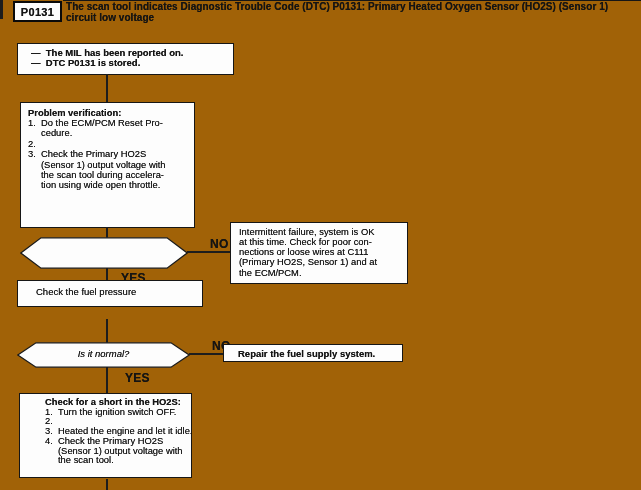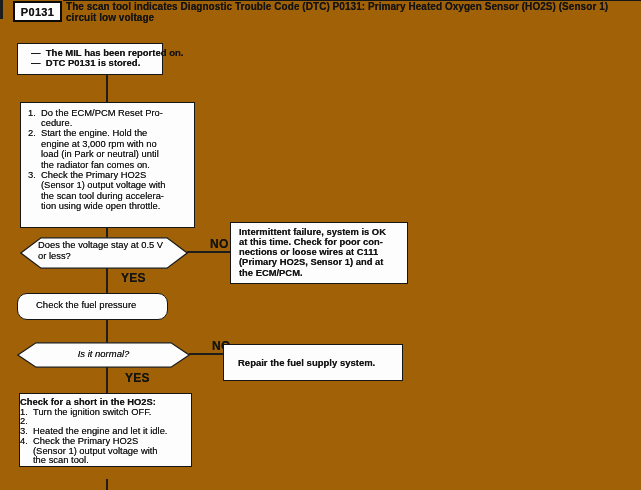--- a/index.html
+++ b/index.html
@@ -15,26 +15,26 @@
   .top-rule{left:63px;top:0;width:578px;height:1.4px;background:#161616;}
   .edge-artifact{left:0;top:0;width:2.5px;height:19px;background:#1d1d1d;}
   .dtc-box{
     left:13px;top:1px;width:45px;height:17px;border:2.5px solid #0a0a0a;
     background:#fdfdfd;box-sizing:content-box;display:flex;align-items:center;justify-content:center;
     font-size:11px;font-weight:700;letter-spacing:.3px;
   }
   .hdr-desc{left:66px;top:.5px;font-size:10px;font-weight:700;line-height:11px;letter-spacing:.05px;}
   
   .pbox{position:absolute;border:1.5px solid #161616;background:#fdfdfd;box-sizing:border-box;}
-  .box-start{left:17px;top:43px;width:146px;height:32px;padding:3.5px 0 0 13px;font-size:9.5px;font-weight:700;line-height:10.2px;}
+  .box-start{left:17px;top:43px;width:217px;height:32px;padding:3.5px 0 0 13px;font-size:9.5px;font-weight:700;line-height:10.2px;}
   .box-verify{left:20px;top:102px;width:175px;height:126px;padding:4.5px 4px 0 7px;font-size:9.4px;line-height:10.4px;}
-  .box-int{left:230px;top:222px;width:178px;height:62px;padding:3.5px 4px 0 8px;font-size:9.4px;font-weight:700;line-height:10.3px;}
-  .box-fuel{left:17px;top:293px;width:151px;height:27px;padding:4.5px 0 0 18px;font-size:9.5px;border-radius:10px;}
-  .box-repair{left:223px;top:344px;width:180px;height:37px;padding:0 0 0 14px;font-size:9.5px;font-weight:700;display:flex;align-items:center;}
-  .box-short{left:19px;top:393px;width:173px;height:74px;padding:3px 3px 0 0;font-size:9.4px;line-height:9.7px;}
+  .box-int{left:230px;top:222px;width:178px;height:62px;padding:3.5px 4px 0 8px;font-size:9.4px;font-weight:400;line-height:10.3px;}
+  .box-fuel{left:17px;top:280px;width:186px;height:27px;padding:4.5px 0 0 18px;font-size:9.5px;}
+  .box-repair{left:223px;top:344px;width:180px;height:18px;padding:0 0 0 14px;font-size:9.5px;font-weight:700;display:flex;align-items:center;}
+  .box-short{left:19px;top:393px;width:173px;height:85px;padding:3px 3px 0 25px;font-size:9.4px;line-height:9.7px;}
   .steps{margin:0;}
   .step{display:flex;}
   .step .num{width:13px;flex:none;}
   .step .txt{white-space:pre;}
   
   .vline{position:absolute;left:106px;width:1.6px;background:#1d1d1d;}
   .v1{top:74px;height:28px;}
   .v2{top:227px;height:11px;}
   .v3{top:268px;height:26px;}
   .v4{top:319px;height:24px;}
@@ -68,52 +68,47 @@
   </div>
   <div class="abs hdr-desc pre">The scan tool indicates Diagnostic Trouble Code (DTC) P0131: Primary Heated Oxygen Sensor (HO2S) (Sensor 1)
 circuit low voltage</div>
 
   <div class="pbox box-start pre">—  The MIL has been reported on.
 —  DTC P0131 is stored.</div>
 
   <div class="vline v1"></div>
 
   <div class="pbox box-verify">
+    <div class="bold">Problem verification:</div>
     <div class="steps">
       <div class="step">
         <span class="num">1.</span>
         <span class="txt">Do the ECM/PCM Reset Pro-
 cedure.</span>
       </div>
       <div class="step">
         <span class="num">2.</span>
-        <span class="txt">Start the engine. Hold the
-engine at 3,000 rpm with no
-load (in Park or neutral) until
-the radiator fan comes on.</span>
       </div>
       <div class="step">
         <span class="num">3.</span>
         <span class="txt">Check the Primary HO2S
 (Sensor 1) output voltage with
 the scan tool during accelera-
 tion using wide open throttle.</span>
       </div>
     </div>
   </div>
 
   <div class="vline v2"></div>
 
   <div class="abs hex hex1">
     <svg width="168" height="32" viewBox="0 0 168 32">
       <polygon points="0.8,16 21,0.8 147,0.8 167.2,16 147,31.2 21,31.2" fill="#fdfdfd" stroke="#1a1a1a" stroke-width="1.3"></polygon>
     </svg>
   </div>
-  <div class="abs hex1-text pre">Does the voltage stay at 0.5 V
-or less?</div>
   <div class="branch-label no1">NO</div>
   <div class="hline no1-line"></div>
   <div class="branch-label yes1">YES</div>
 
   <div class="pbox box-int pre">Intermittent failure, system is OK
 at this time. Check for poor con-
 nections or loose wires at C111
 (Primary HO2S, Sensor 1) and at
 the ECM/PCM.</div>
 

